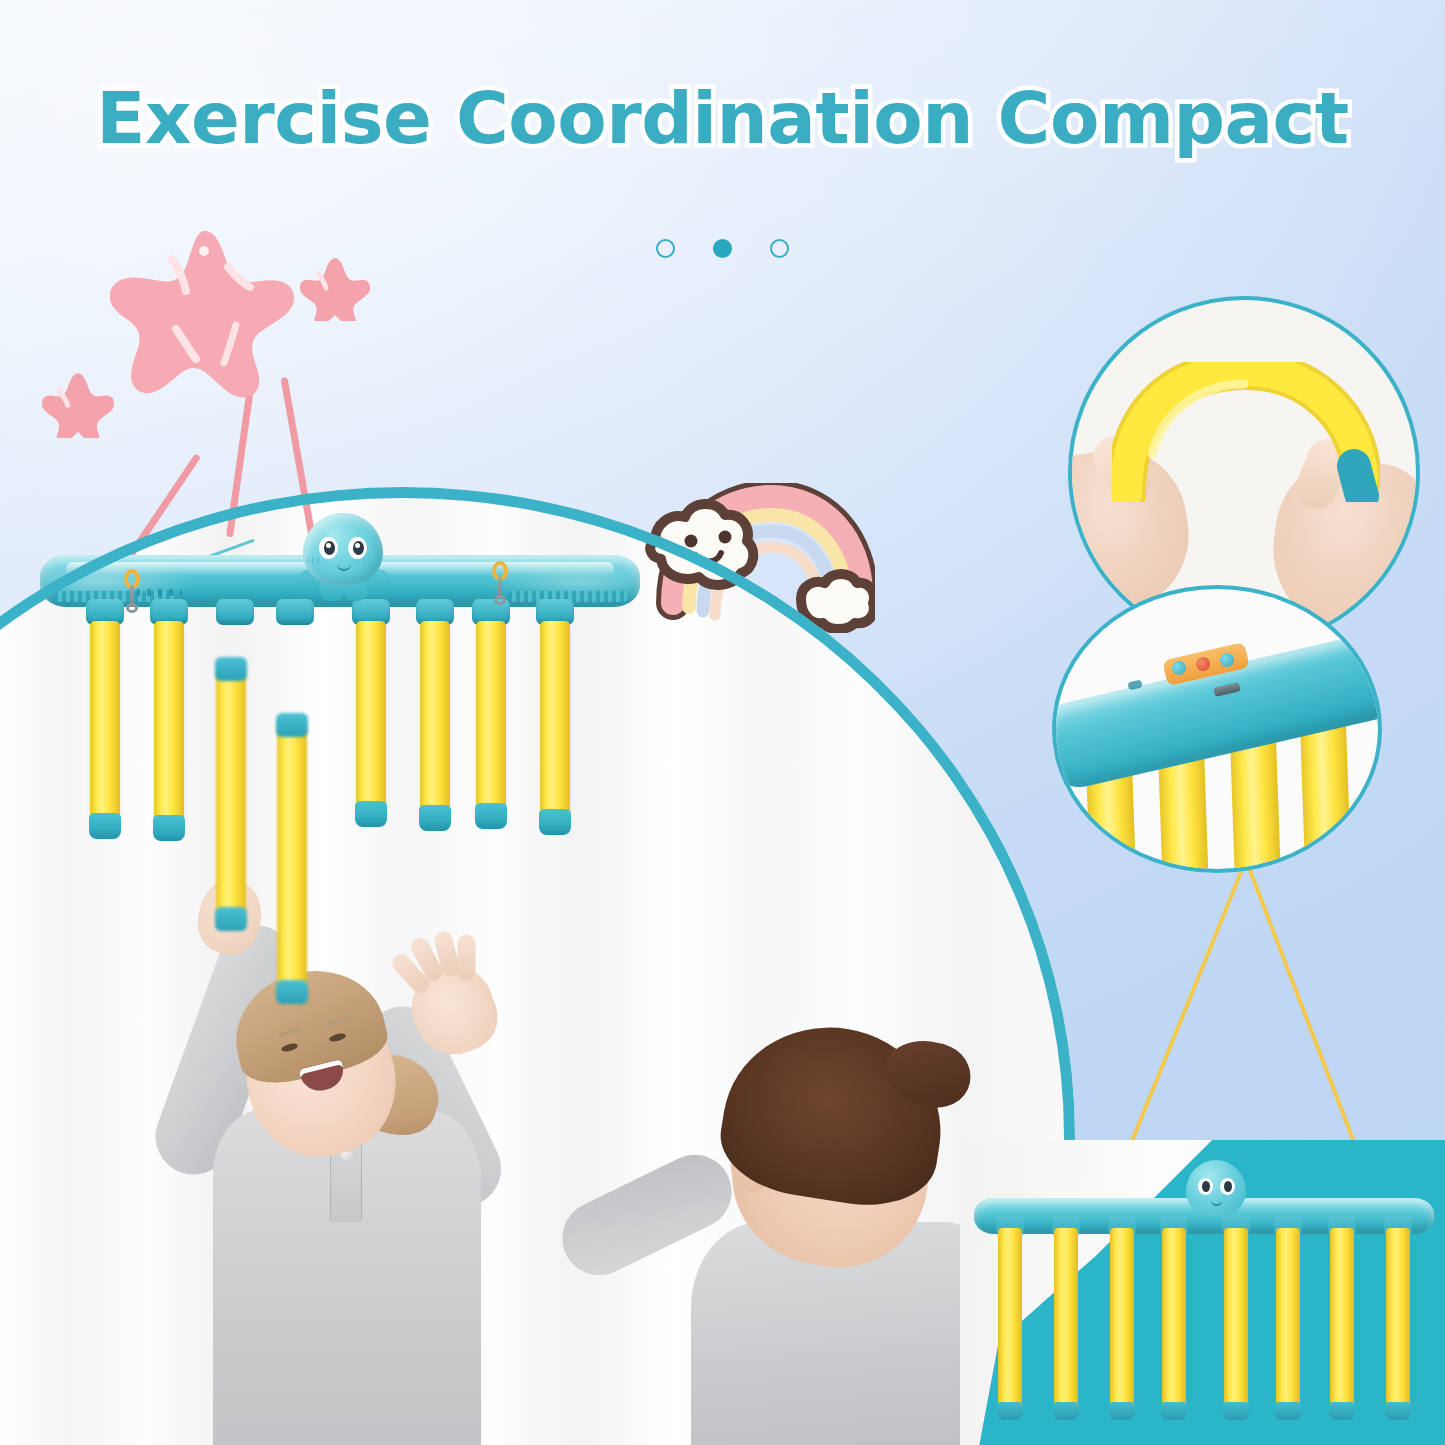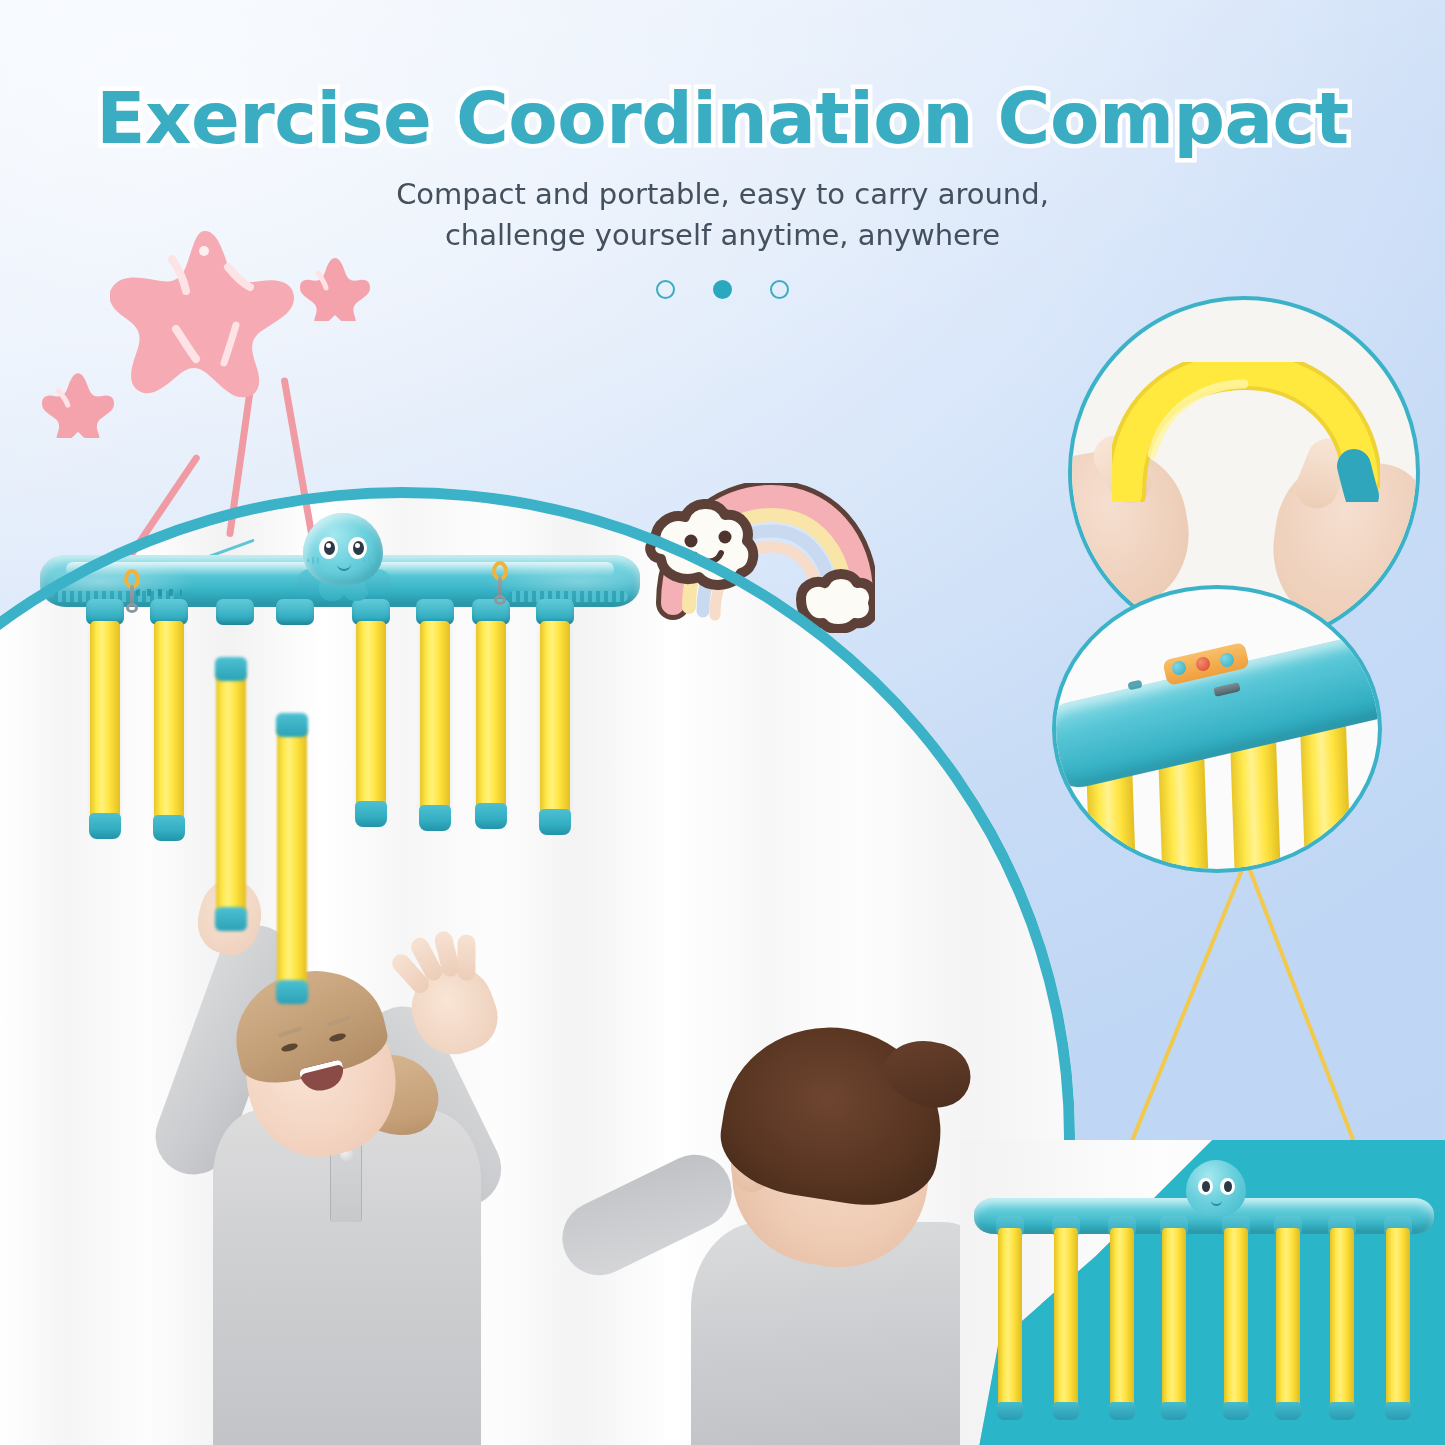--- a/index.html
+++ b/index.html
@@ -390,22 +390,21 @@
 <body>
 
 <div id="stage">
 
   <div class="bg-base"></div>
   <div class="bg-tint"></div>
 
   <div class="header">
     <h1 class="title">Exercise Coordination Compact</h1>
     <p class="subtitle">
-      <span>Compact and portable, easy to carry around,</span><br>
-      <span>challenge yourself anytime, anywhere</span>
+      <br>
     </p>
     <div class="dots">
       <span class="dot hollow"></span>
       <span class="dot filled"></span>
       <span class="dot hollow"></span>
     </div>
   </div>
 
   <div class="photo-ellipse">
     <div class="photo-inner">

